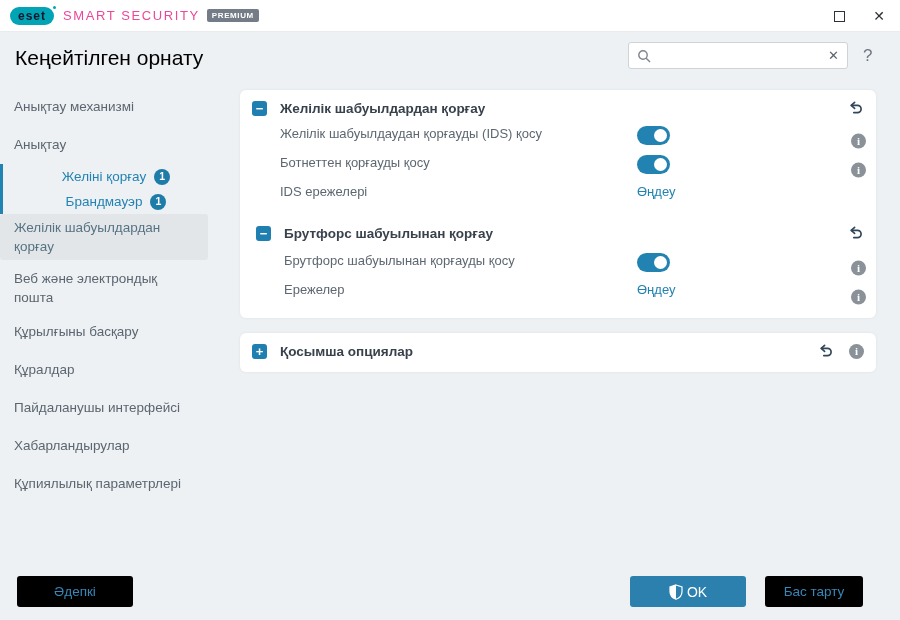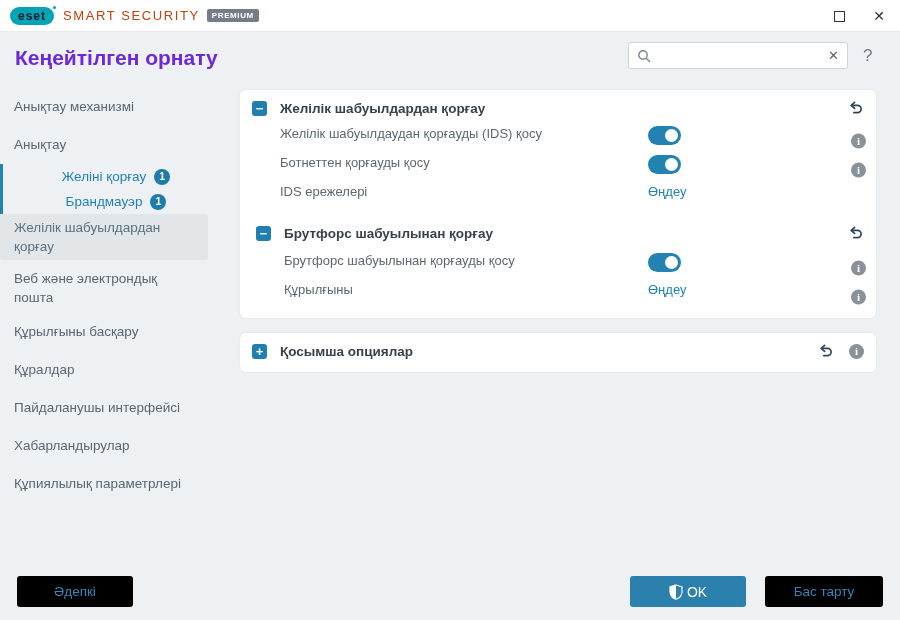--- a/index.html
+++ b/index.html
@@ -14,31 +14,31 @@
   
   .titlebar {
     height:32px; background:#ffffff; border-bottom:1px solid #e9ebed;
     display:flex; align-items:center; padding-left:10px; position:relative;
   }
   .logo-pill {
     background:#00a4b4; color:#0f172a; font-weight:bold; font-size:12px;
     letter-spacing:1px; padding:2px 8px; border-radius:10px; position:relative;
   }
   .logo-pill:after { content:""; position:absolute; top:-1px; right:-2px; width:3px; height:3px; background:#00a4b4; border-radius:50%; }
-  .brand-text { margin-left:9px; font-size:13px; letter-spacing:1.6px; color:#c2410c; }
+  .brand-text { margin-left:9px; font-size:13px; letter-spacing:1.6px; color:#ec4899; }
   .premium-badge {
     margin-left:7px; background:#747d87; color:#fff; font-size:8px; font-weight:bold;
     letter-spacing:.6px; padding:2px 5px; border-radius:2px;
   }
   .win-controls { position:absolute; right:8px; top:0; height:32px; display:flex; align-items:center; gap:14px; }
   .win-btn { width:26px; height:26px; display:flex; align-items:center; justify-content:center; cursor:pointer; }
   .maximize-glyph { width:11px; height:11px; border:1px solid #2c3238; }
   .close-glyph { font-size:14px; color:#2c3238; line-height:1; }
   
-  .page-title { position:absolute; left:15px; top:46px; font-size:21px; color:#6d28d9;font-weight:bold; }
+  .page-title { position:absolute; left:15px; top:46px; font-size:21px; color:#000000; }
   .search-box {
     position:absolute; left:628px; top:42px; width:220px; height:27px;
     background:#fff; border:1px solid #ced3d8; border-radius:3px;
     display:flex; align-items:center; padding:0 8px;
   }
   .search-box input {
     border:none; outline:none; flex:1; font-size:13px; min-width:0;
     font-family:"Liberation Sans", sans-serif; color:#3a4450; background:transparent; margin:0 6px;
   }
   .search-clear { color:#5c646c; font-size:13px; cursor:pointer; }
@@ -72,21 +72,21 @@
     width:15px; height:15px; background:#1f7fb0; color:#fff; border-radius:3px;
     display:flex; align-items:center; justify-content:center;
     font-size:13px; font-weight:bold; line-height:1; cursor:pointer; flex:0 0 15px;
   }
   .sec-title { margin-left:13px; font-size:13.5px; font-weight:bold; color:#39424c; }
   .icons-right { margin-left:auto; display:flex; align-items:center; gap:15px; }
   .undo-icon { cursor:pointer; display:flex; }
   .setting-row { height:29px; display:flex; align-items:flex-start; padding-left:40px; position:relative; }
   .sub-rows .setting-row { padding-left:44px; }
   .row-label { font-size:13px; color:#5d6771; }
-  .control-col { position:absolute; left:408px; display:flex; align-items:center; }
+  .control-col { position:absolute; left:397px; display:flex; align-items:center; }
   .toggle {
     width:33px; height:19px; border-radius:10px; background:#2283b2; position:relative; cursor:pointer;
   }
   .toggle .knob {
     position:absolute; top:3px; right:3px; width:13px; height:13px; border-radius:50%; background:#fff;
   }
   .edit-link { font-size:13px; color:#2283b2; cursor:pointer; }
   .info-col { position:absolute; right:10px; top:50%; transform:translateY(-50%); }
   .info-icon {
     width:15px; height:15px; border-radius:50%; background:#8b9198; color:#fff;
@@ -95,21 +95,21 @@
   }
   
   .btn {
     position:absolute; top:576px; height:31px; border:none; border-radius:3px;
     font-family:"Liberation Sans", sans-serif; font-size:13.5px; cursor:pointer;
     display:flex; align-items:center; justify-content:center;
   }
   .btn-light { background:#000000; color:#3787b7; }
   .btn-default { left:17px; width:116px; }
   .btn-ok { left:630px; width:116px; background:#2b80ae; color:#fff; font-size:14px; gap:4px; }
-  .btn-cancel { left:765px; width:118px; }
+  .btn-cancel { left:765px; width:98px; }
 </style>
 </head>
 <body>
 
 <div class="titlebar">
   <span class="logo-pill">eset</span>
   <span class="brand-text">SMART SECURITY</span>
   <span class="premium-badge">PREMIUM</span>
   <div class="win-controls">
     <div class="win-btn">
@@ -217,21 +217,21 @@
       <span class="control-col">
           <span class="toggle">
             <span class="knob"></span>
           </span>
         </span>
       <span class="info-col">
           <span class="info-icon">i</span>
         </span>
     </div>
     <div class="setting-row">
-      <span class="row-label">Құрылғыны</span>
+      <span class="row-label">Ережелер</span>
       <span class="control-col">
           <span class="edit-link">Өңдеу</span>
         </span>
       <span class="info-col">
           <span class="info-icon">i</span>
         </span>
     </div>
   </div>
 </div>
 

